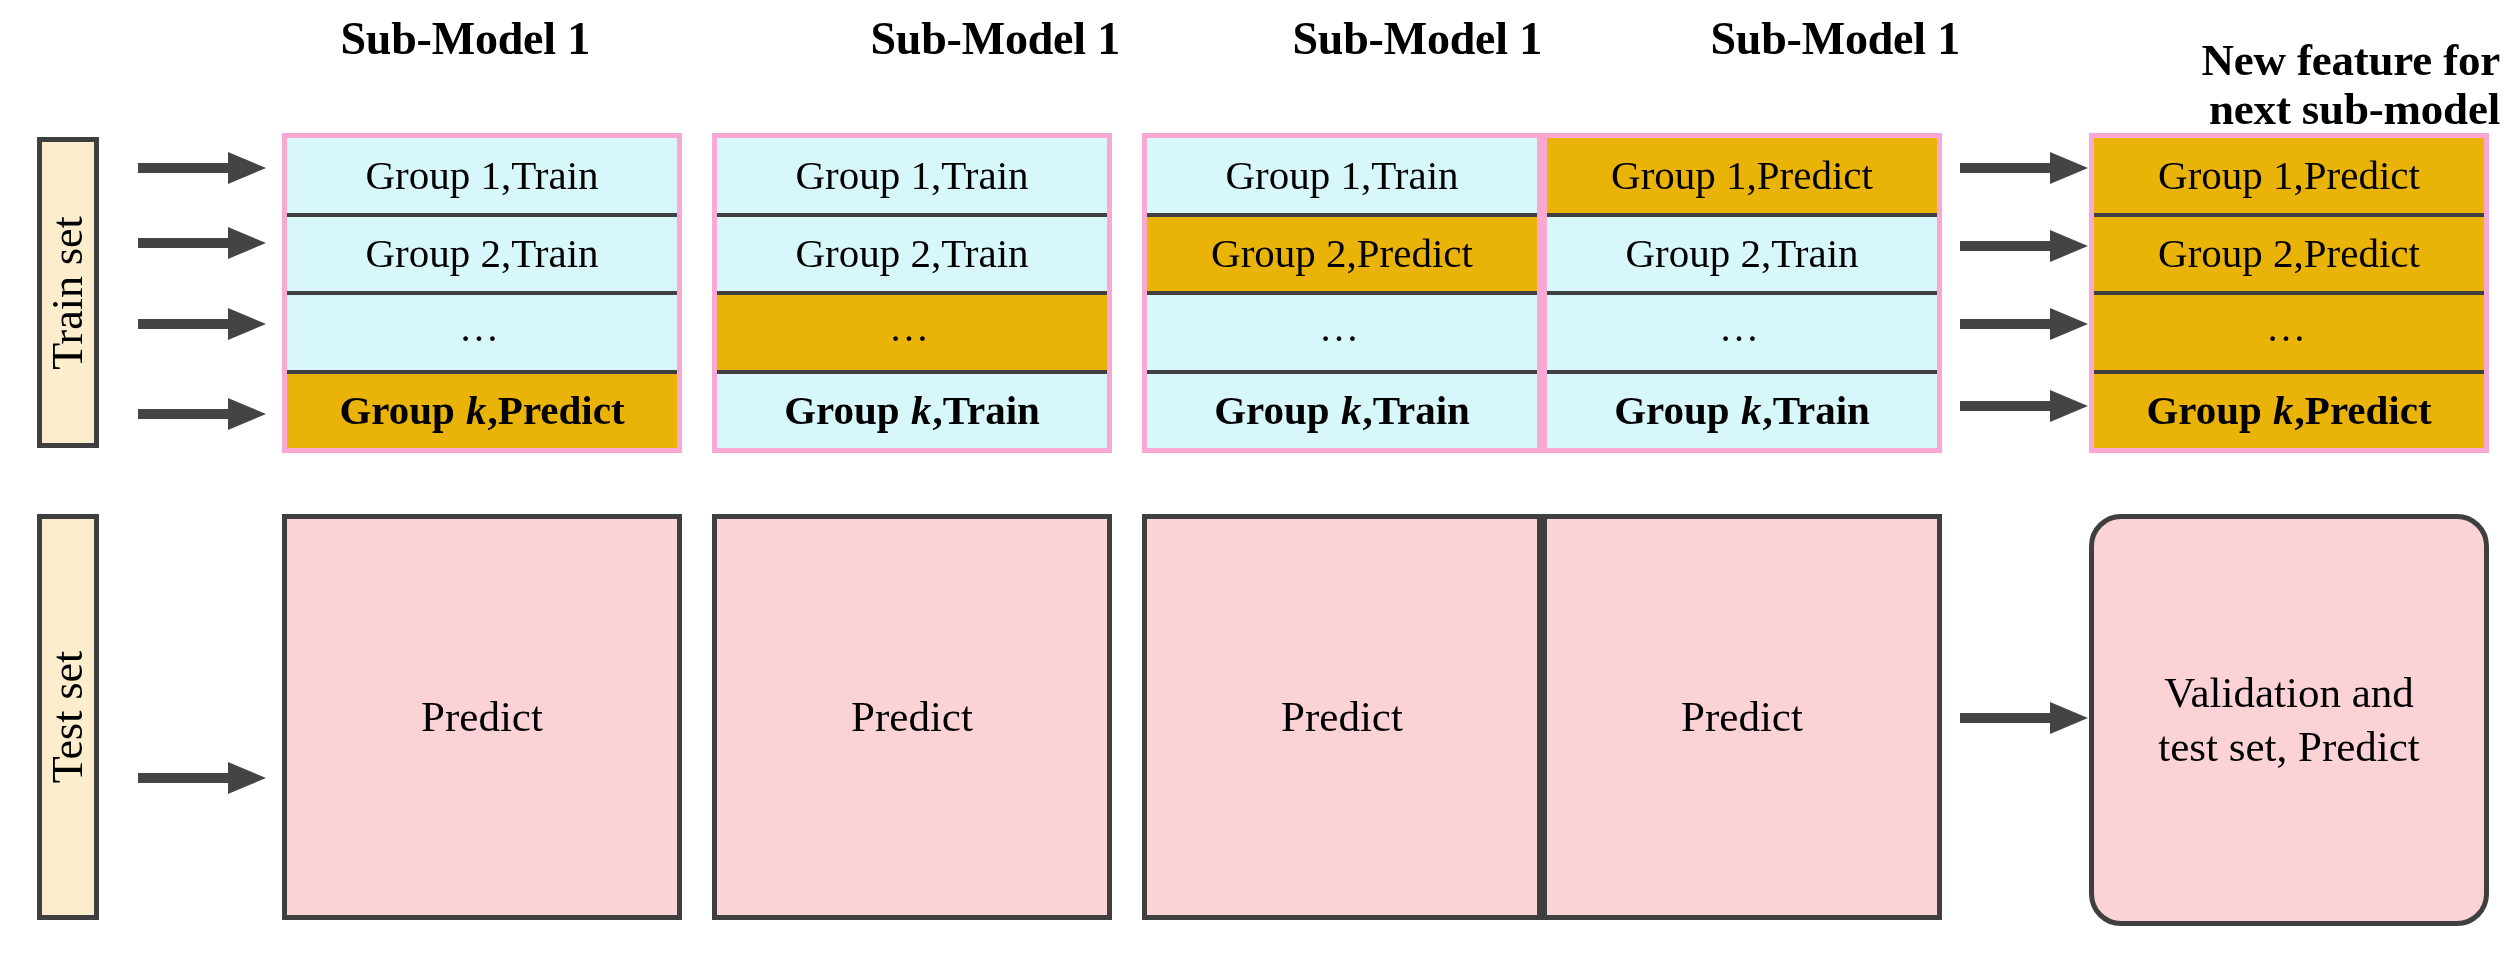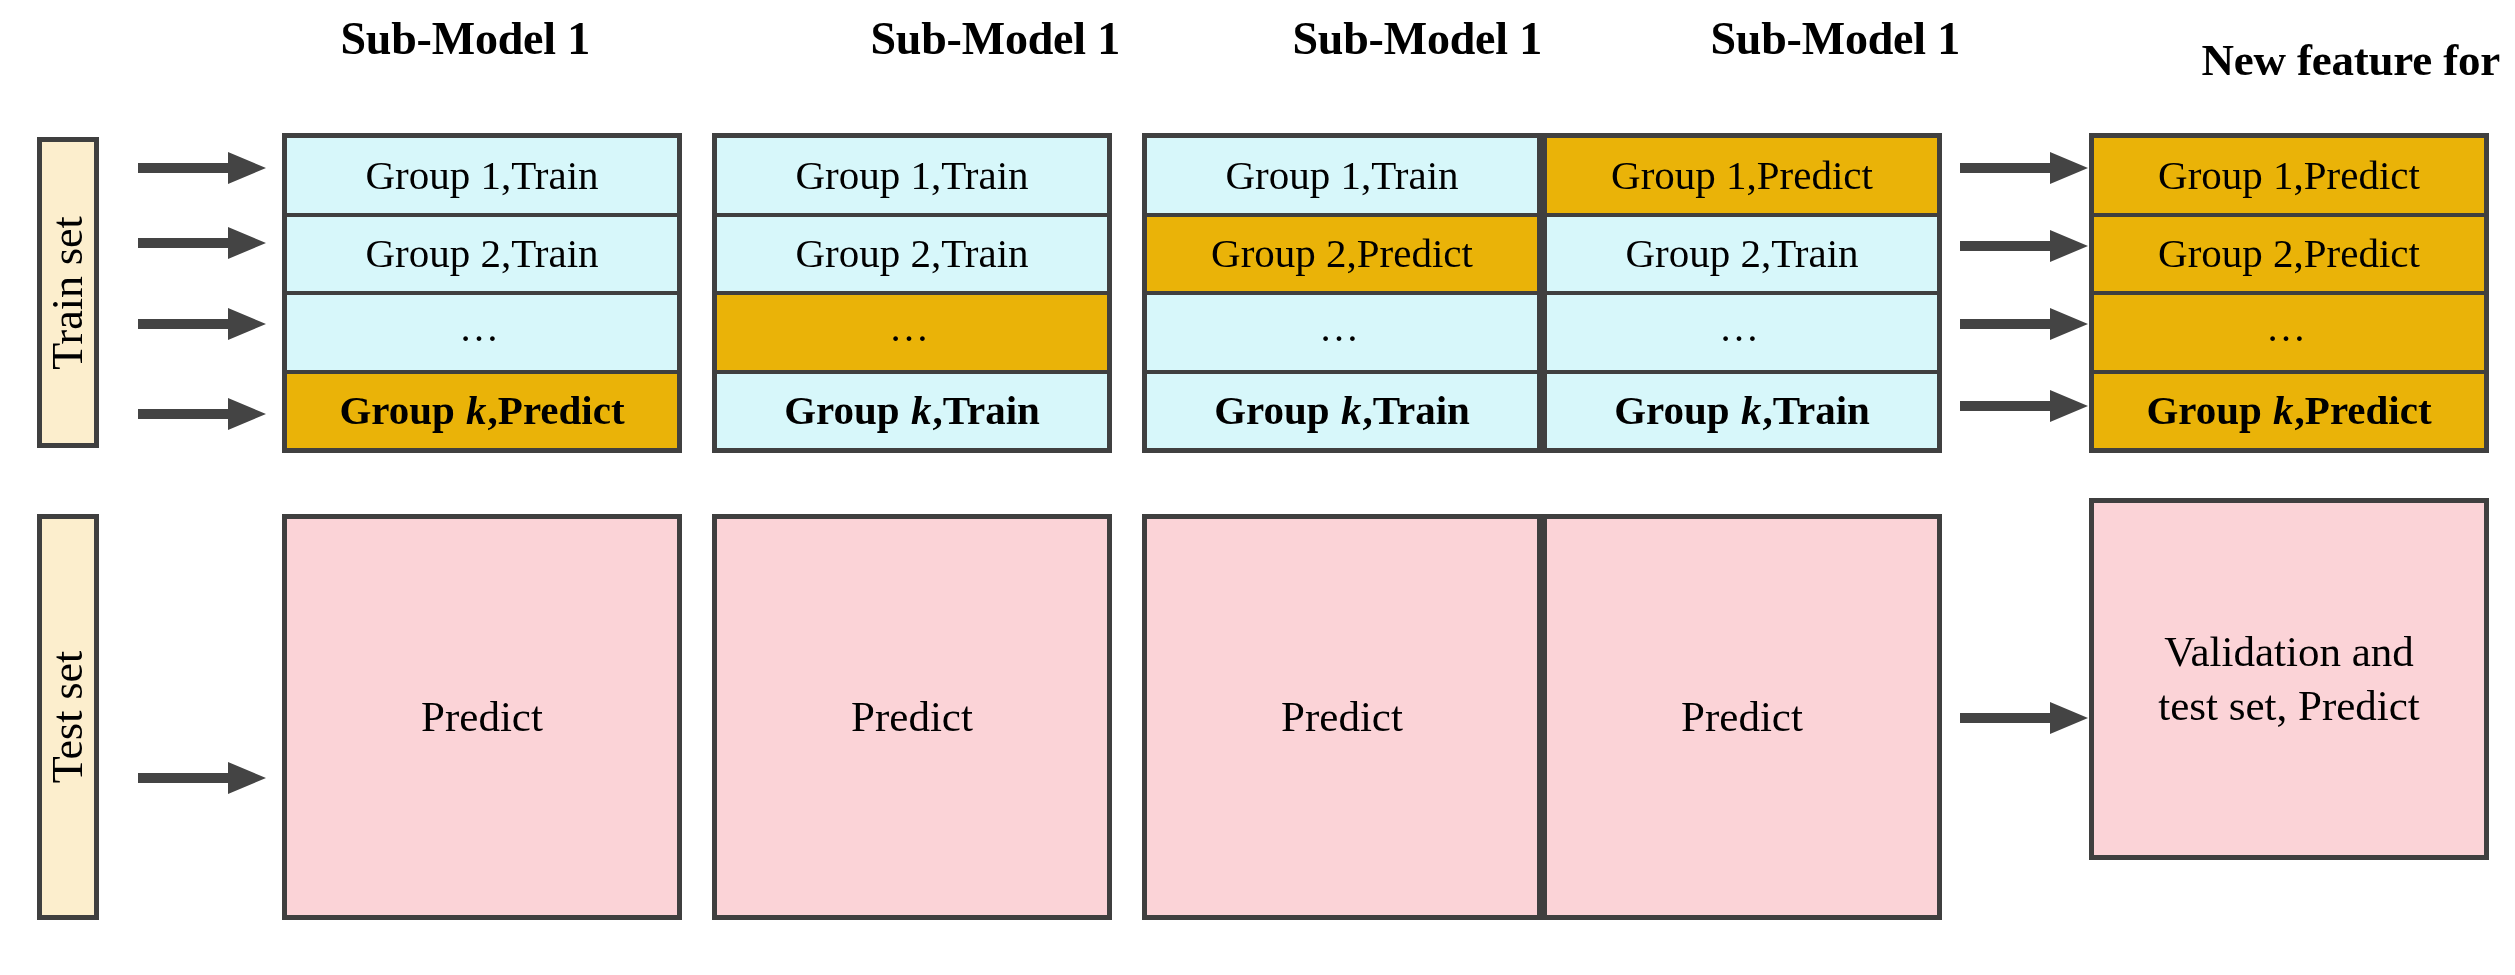--- a/index.html
+++ b/index.html
@@ -49,21 +49,21 @@
   }
   .set-label .rot {
     transform: rotate(-90deg);
     white-space: nowrap;
     font-size: 44px;
     line-height: 1;
   }
 
   
   .stack {
-    border: 5px solid #404040;
+    border: 5px solid #f9a8d4;
     display: flex;
     flex-direction: column;
     background: #ffffff;
   }
   .cell {
     flex: 1 1 0;
     display: flex;
     align-items: center;
     justify-content: center;
     font-size: 41px;
@@ -108,20 +108,21 @@
   <div class="abs col-header" style="left:170px; top:14px; width:420px;">Sub-Model 1</div>
 
   <div class="abs col-header" style="left:700px; top:14px; width:420px;">Sub-Model 1</div>
 
   <div class="abs col-header" style="left:1122px; top:14px; width:420px;">Sub-Model 1</div>
 
   <div class="abs col-header" style="left:1540px; top:14px; width:420px;">Sub-Model 1</div>
 
   <div class="abs col-header two-line" style="left:2070px; top:8px; width:430px;">
     <div>New feature for</div>
+    <div>next sub-model</div>
   </div>
 
   <div class="abs set-label" style="left:37px; top:137px; width:62px; height:311px;">
     <span class="rot">Train set</span>
   </div>
 
   <div class="abs set-label" style="left:37px; top:514px; width:62px; height:406px;">
     <span class="rot">Test set</span>
   </div>
 
@@ -243,20 +244,20 @@
   </div>
 
   <div class="abs big-box" style="left:1542px; top:514px; width:400px; height:406px;">
     <span>Predict</span>
   </div>
 
   <svg class="abs arrow" style="left:1960px; top:700px;" width="130" height="36" viewBox="0 0 130 36">
     <path d="M0 13 H90 V2 L128 18 L90 34 V23 H0 Z" fill="#444444"></path>
   </svg>
 
-  <div class="abs big-box" style="left:2089px; top:498px; width:400px; height:362px;">
+  <div class="abs big-box" style="left:2089px; top:514px; width:400px; height:412px;border-radius:32px;">
     <div>
       <div>Validation and</div>
       <div>test set, Predict</div>
     </div>
   </div>
 
 </div>
 
 </body></html>

